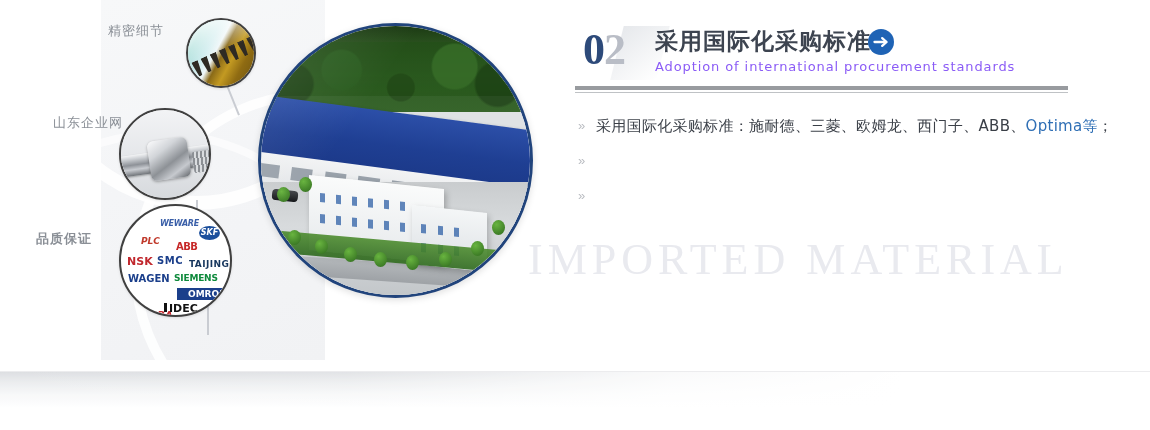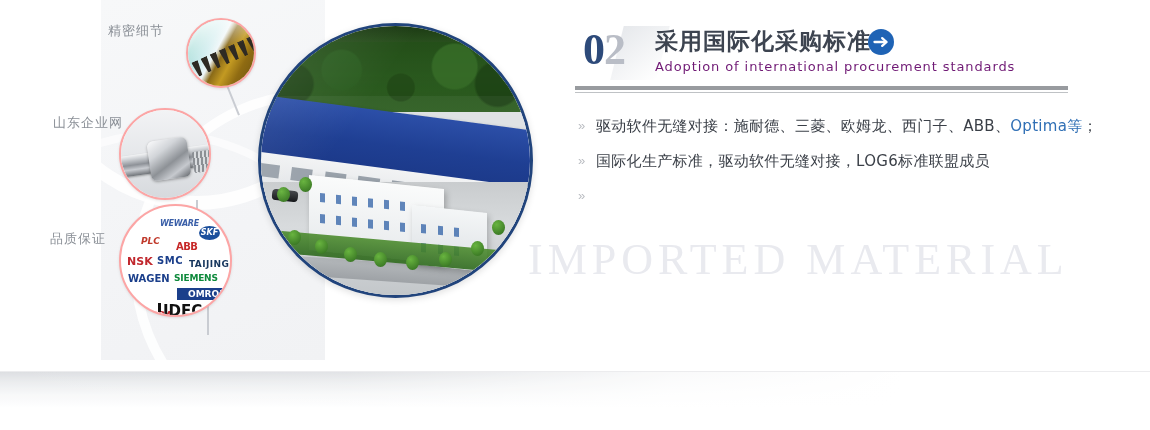--- a/index.html
+++ b/index.html
@@ -41,24 +41,24 @@
   .c2{ left:196px; top:200px; width:2px; height:24px; }
   .c3{ left:207px; top:305px; width:2px; height:30px; }
 
   
   .lbl{
     position:absolute; color:#8a8f96; font-size:13px; letter-spacing:1px;
     font-family:"DejaVu Sans","Liberation Sans",sans-serif; white-space:nowrap;
   }
   .lbl-1{ left:108px; top:22px; }
   .lbl-2{ left:53px; top:114px; }
-  .lbl-3{ left:50px; top:230px; }
-
-  
-  .circ{ position:absolute; border-radius:50%; border:2px solid #fca5a5; overflow:hidden;
+  .lbl-3{ left:36px; top:230px;font-weight:bold; }
+
+  
+  .circ{ position:absolute; border-radius:50%; border:2px solid #404040; overflow:hidden;
          background:#fff; box-shadow:0 1px 3px rgba(0,0,0,.10); }
 
   
   .circ-gear{ left:186px; top:18px; width:70px; height:70px; }
   .gear-bg{ position:absolute; inset:0;
     background:
       linear-gradient(118deg, #bfe6e2 0%, #a9ded9 18%, #cfecee 34%, #eef6f8 44%,
                       #8a6a18 52%, #c39a22 64%, #8f6b12 78%, #6d5310 100%);
   }
   .gear-teeth{ position:absolute; left:-6px; top:26px; width:100px; height:30px; transform:rotate(-24deg); }
@@ -93,21 +93,21 @@
   .lg-plc   { left:20px; top:30px;  font-size:9px;  color:#c0392b; font-style:italic;}
   .lg-abb   { left:55px; top:35px;  font-size:10px; color:#c62828; letter-spacing:-.5px;}
   .lg-nsk   { left:6px;  top:49px;  font-size:11px; color:#c1272d; }
   .lg-smcdot{ left:32px; top:51px;  width:13px; height:8px; background:#17365d; border-radius:50%;}
   .lg-smc   { left:36px; top:49px;  font-size:10px; color:#1b3f8b; letter-spacing:.5px;}
   .lg-taij  { left:68px; top:53px;  font-size:9px;  color:#17365d; letter-spacing:.4px;}
   .lg-wagen { left:7px;  top:67px;  font-size:10px; color:#1b3f8b; }
   .lg-siem  { left:53px; top:67px;  font-size:9px;  color:#0f8a3c; letter-spacing:-.2px;}
   .lg-abba  { left:21px; top:83px;  font-size:10px; color:#c1272d; font-style:italic;margin-top:21px;}
   .lg-omron { left:56px; top:82px;  font-size:9px;  color:#ffffff; background:#1b3f8b; padding:1px 11px;}
-  .lg-idec  { left:42px; top:96px;  font-size:15px;  color:#111; }
+  .lg-idec  { left:48px; top:96px;  font-size:11px;  color:#111; }
   .lg-idec:before{ content:""; position:absolute; left:-5px; top:1px; width:3px; height:9px; background:#111;}
 
   
   .circ-main{ left:258px; top:23px; width:275px; height:275px; border:3px solid #21447c;
               box-shadow:0 2px 7px rgba(0,0,0,.13); }
   .photo{ position:absolute; inset:0; background:#dfe2e4; }
   .ph-sky{ position:absolute; left:0; top:0; width:100%; height:26%;
     background:linear-gradient(180deg,#1c3a14 0%,#2f5a22 35%,#3d7029 70%,#2d5620 100%); }
   .ph-trees{ position:absolute; left:0; top:6%; width:100%; height:26%;
     background:
@@ -156,21 +156,21 @@
   .num .d1{ color:#2d4a7a; }
   .num .d2{ color:#b9bdc6; }
   .num-shadow{ position:absolute; left:42px; top:8px; width:46px; height:54px;
     background:linear-gradient(135deg,rgba(210,214,220,.55),rgba(235,237,240,0));
     transform:skewX(-14deg); }
 
   .h-title{ position:absolute; left:80px; top:8px; font-size:23px; font-weight:bold;
             color:#3d4450; letter-spacing:1px;
             font-family:"DejaVu Sans","Liberation Sans",sans-serif; }
   .arrow-ic{ position:absolute; left:292px; top:10px; width:28px; height:28px; }
-  .h-sub{ position:absolute; left:80px; top:41px; font-size:13px; color:#701a75;
+  .h-sub{ position:absolute; left:80px; top:41px; font-size:13px; color:#8b5cf6;
           letter-spacing:.9px; font-family:"DejaVu Sans","Liberation Sans",sans-serif; }
 
   .rule{ position:absolute; left:0; top:68px; width:493px; }
   .rule .r1{ height:4px; background:#989b9f; }
   .rule .r2{ height:1px; background:#bfc2c5; margin-top:2px; }
 
   .bullets{ position:absolute; left:3px; top:98px; width:505px; }
   .bullet{ display:flex; align-items:flex-start; margin-bottom:15px; }
   .chev{ color:#b9bcc1; font-size:13px; width:18px; flex:0 0 18px; line-height:20px; }
   .btxt{ font-size:15px; color:#3a3f47; line-height:20px; letter-spacing:.3px;
@@ -315,25 +315,24 @@
     </div>
 
     <div class="rule">
       <div class="r1"></div>
       <div class="r2"></div>
     </div>
 
     <div class="bullets">
       <div class="bullet">
         <span class="chev">»</span>
-        <span class="btxt"><span>驱动软件无缝对接：施耐德、三菱、欧姆龙、西门子、ABB、</span><span class="blue">Optima等</span><span>；</span></span>
+        <span class="btxt"><span>采用国际化采购标准：施耐德、三菱、欧姆龙、西门子、ABB、</span><span class="blue">Optima等</span><span>；</span></span>
       </div>
       <div class="bullet">
         <span class="chev">»</span>
-        <span class="btxt">国际化生产标准，驱动软件无缝对接，LOG6标准联盟成员</span>
       </div>
       <div class="bullet">
         <span class="chev">»</span>
       </div>
     </div>
 
   </div>
 
   <div class="watermark">IMPORTED  MATERIAL</div>
 

